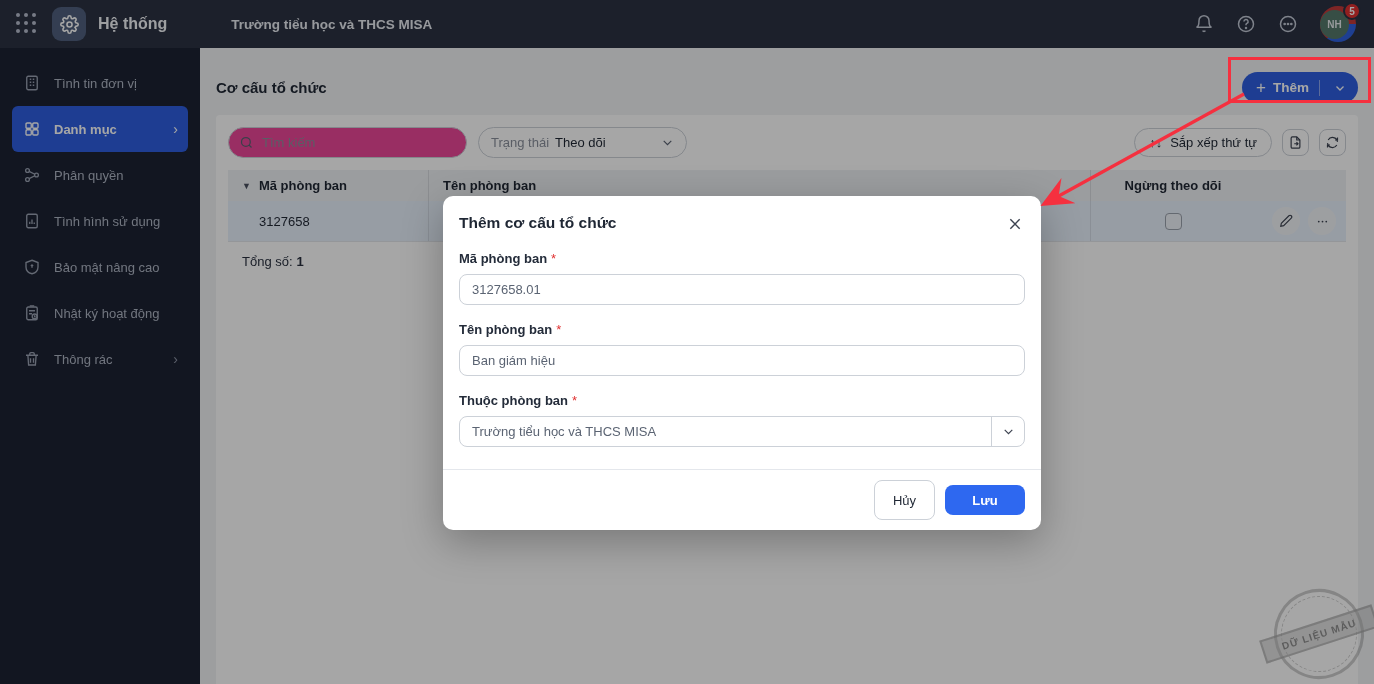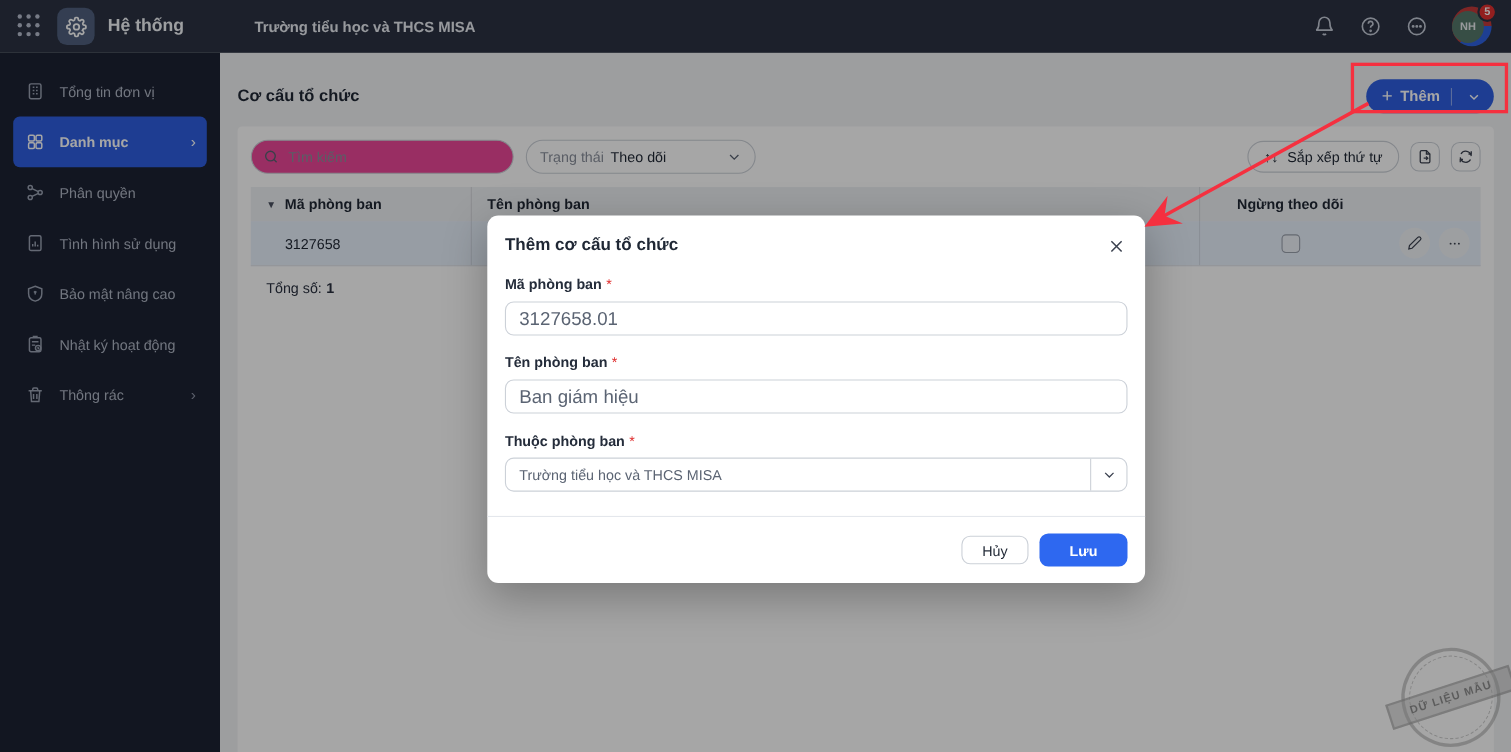--- a/index.html
+++ b/index.html
@@ -77,26 +77,26 @@
   .stamp .banner { position:absolute; left:-14px; right:-14px; top:33px; height:24px; background:rgba(110,110,110,.45); border:2px solid rgba(80,80,80,.5); display:flex; align-items:center; justify-content:center; font-size:10px; font-weight:bold; letter-spacing:1px; color:rgba(55,55,55,.85); }
 
   
   .modal { position:absolute; left:443px; top:196px; width:598px; height:334px; background:#fff; border-radius:10px; z-index:50; box-shadow:0 12px 40px rgba(0,0,0,.28); padding:18px 16px 0 16px; }
   .modal-head { display:flex; align-items:flex-start; }
   .modal-title { font-size:15.5px; font-weight:bold; color:#1f2734; }
   .modal-close { margin-left:auto; color:#3c4250; cursor:pointer; background:none; border:none; padding:2px; }
   .field { margin-top:17px; }
   .field-label { font-weight:bold; color:#242c3a; font-size:13px; }
   .req { color:#e03131; margin-left:4px; }
-  .field-input { margin-top:8px; width:566px; height:31px; border:1px solid #ccd1d8; border-radius:8px; padding:0 12px; font-size:17px; color:#5b6473; font-family:"Liberation Sans", sans-serif; outline:none; background:#fff; display:block; }
+  .field-input { margin-top:8px; width:566px; height:31px; border:1px solid #ccd1d8; border-radius:8px; padding:0 12px; font-size:13px; color:#5b6473; font-family:"Liberation Sans", sans-serif; outline:none; background:#fff; display:block; }
   .select-wrap { margin-top:8px; width:566px; height:31px; border:1px solid #ccd1d8; border-radius:8px; display:flex; align-items:center; background:#fff; cursor:pointer; }
   .select-wrap .sel-val { flex:1; padding:0 12px; color:#5b6473; }
   .select-wrap .sel-btn { width:33px; align-self:stretch; border-left:1px solid #ccd1d8; display:flex; align-items:center; justify-content:center; color:#3c4250; }
   .modal-footer { position:absolute; left:0; right:0; bottom:0; height:61px; border-top:1px solid #e4e7ec; display:flex; align-items:center; justify-content:flex-end; gap:10px; padding:0 16px; }
-  .btn-cancel { width:61px; height:26px; background:#fff; border:1px solid #ccd1d8; border-radius:8px; font-size:13px; color:#1f2734; cursor:pointer; font-family:"Liberation Sans", sans-serif; }
+  .btn-cancel { width:61px; height:40px; background:#fff; border:1px solid #ccd1d8; border-radius:8px; font-size:13px; color:#1f2734; cursor:pointer; font-family:"Liberation Sans", sans-serif; }
   .btn-save { width:80px; height:30px; background:#2e68f0; border:none; border-radius:8px; font-size:13px; font-weight:bold; color:#fff; cursor:pointer; font-family:"Liberation Sans", sans-serif; }
 
   
   .anno-box { position:absolute; left:1228px; top:57px; width:143px; height:46px; border:3px solid #f5303f; z-index:60; pointer-events:none; }
   .anno-arrow { position:absolute; left:1026px; top:80px; z-index:60; pointer-events:none; }
 </style>
 </head>
 <body>
 
 <header class="topbar">
@@ -152,21 +152,21 @@
 </header>
 
 <nav class="sidebar">
   <div class="side-item">
     <span class="ic">
         <svg width="18" height="18" viewBox="0 0 24 24" fill="none" stroke="currentColor" stroke-width="1.8">
           <rect x="5" y="3" width="14" height="18" rx="2"></rect>
           <path d="M9 7h2M13 7h2M9 11h2M13 11h2M9 15h2M13 15h2"></path>
         </svg>
       </span>
-    <span class="lbl">Tổng tin đơn vị</span>
+    <span class="lbl">Tình tin đơn vị</span>
   </div>
   <div class="side-item active">
     <span class="ic">
         <svg width="18" height="18" viewBox="0 0 24 24" fill="none" stroke="currentColor" stroke-width="1.8">
           <rect x="4" y="4" width="7" height="7" rx="1.5"></rect>
           <rect x="13" y="4" width="7" height="7" rx="1.5"></rect>
           <rect x="4" y="13" width="7" height="7" rx="1.5"></rect>
           <rect x="13" y="13" width="7" height="7" rx="1.5"></rect>
         </svg>
       </span>

